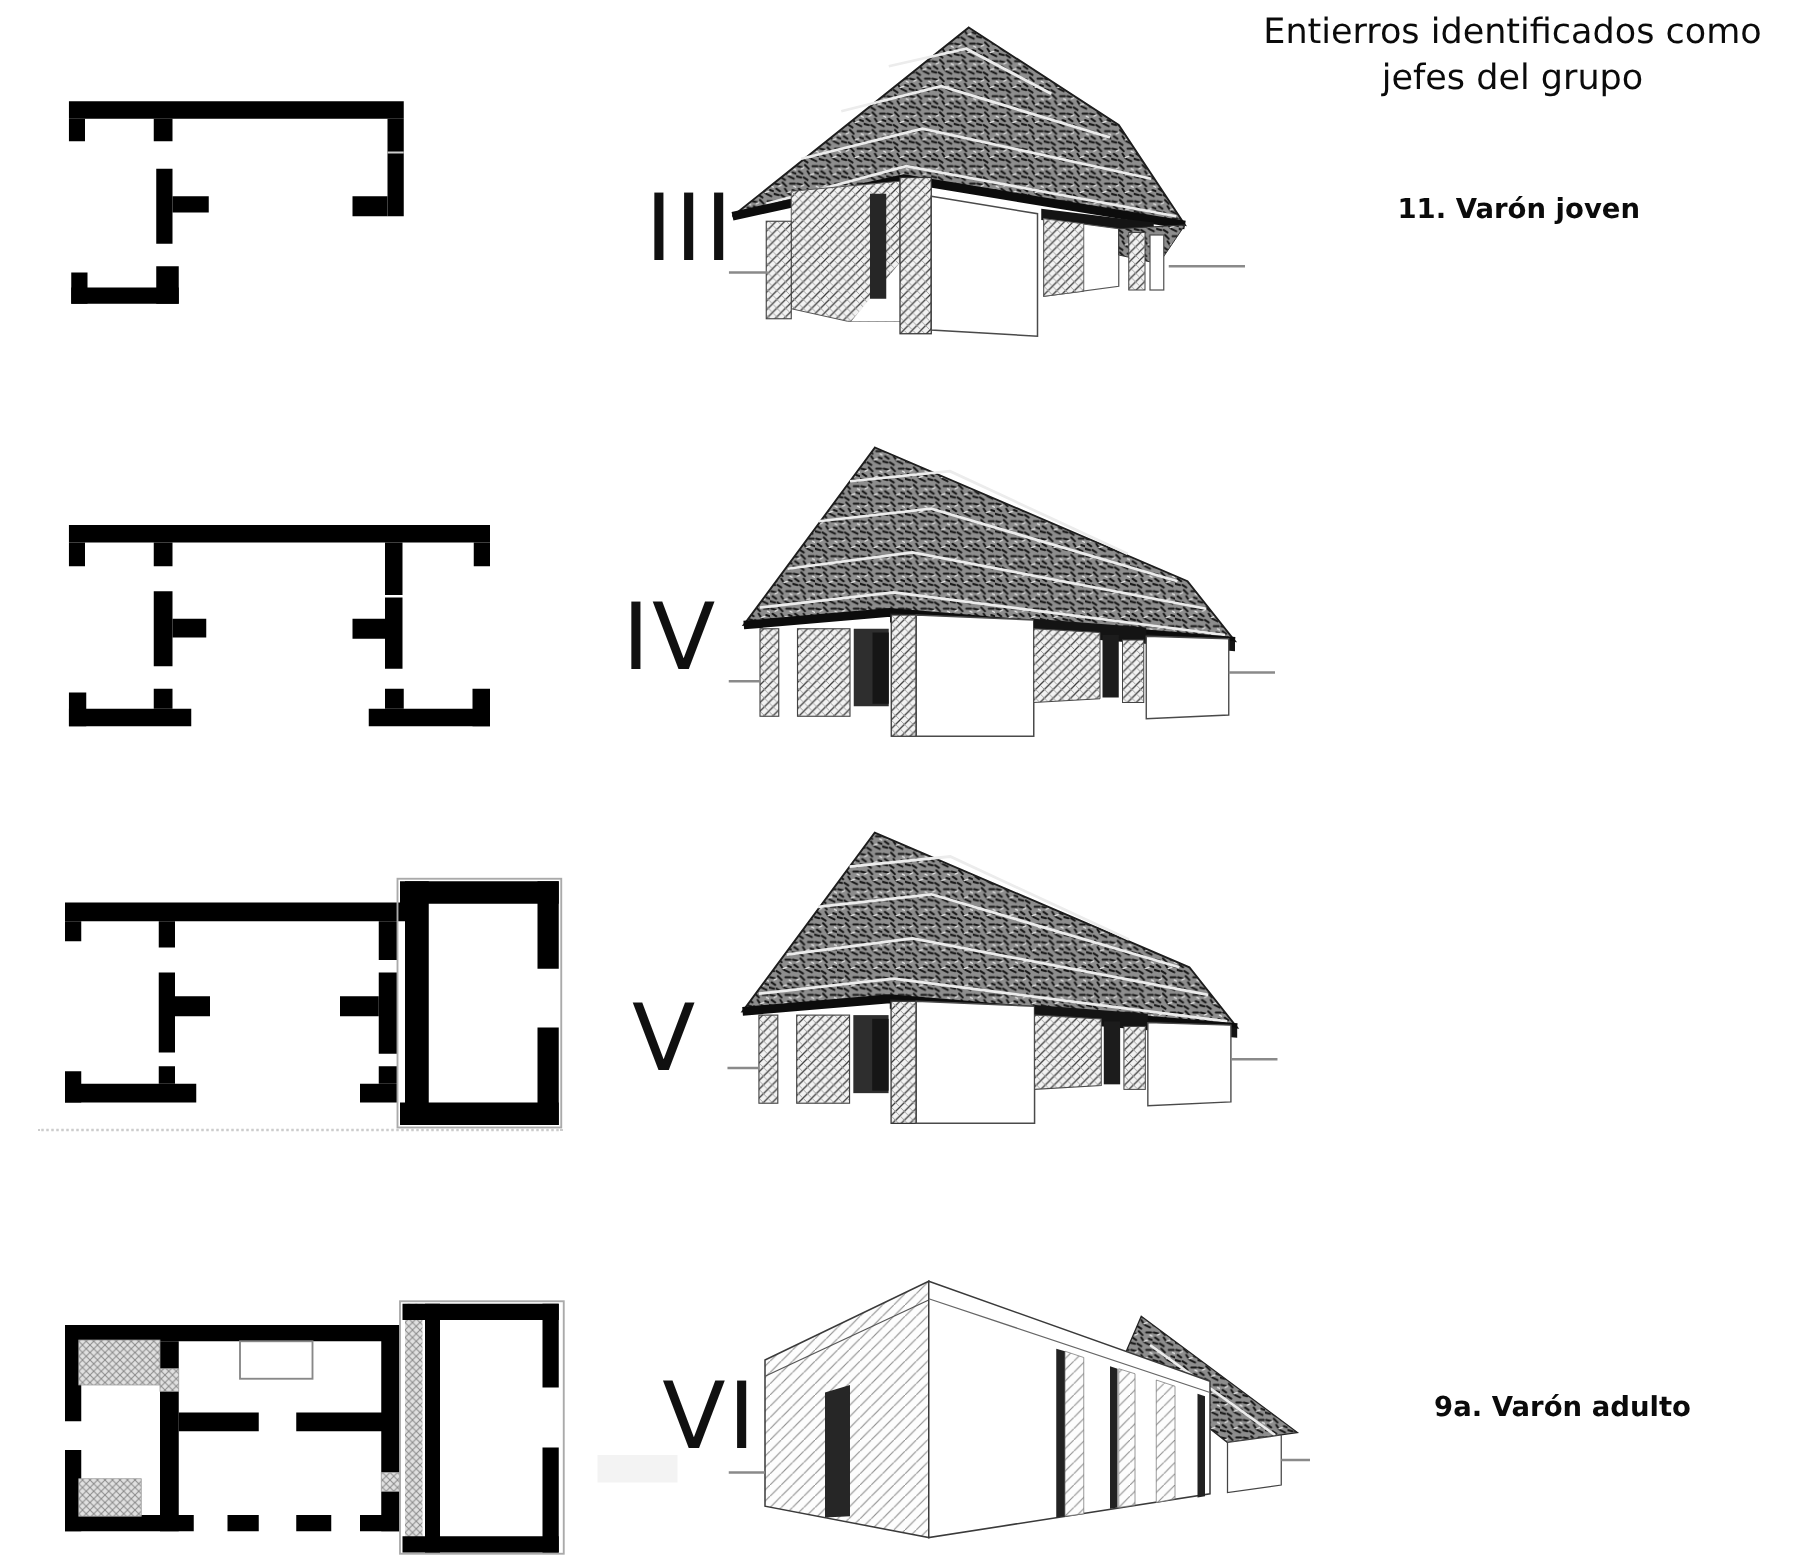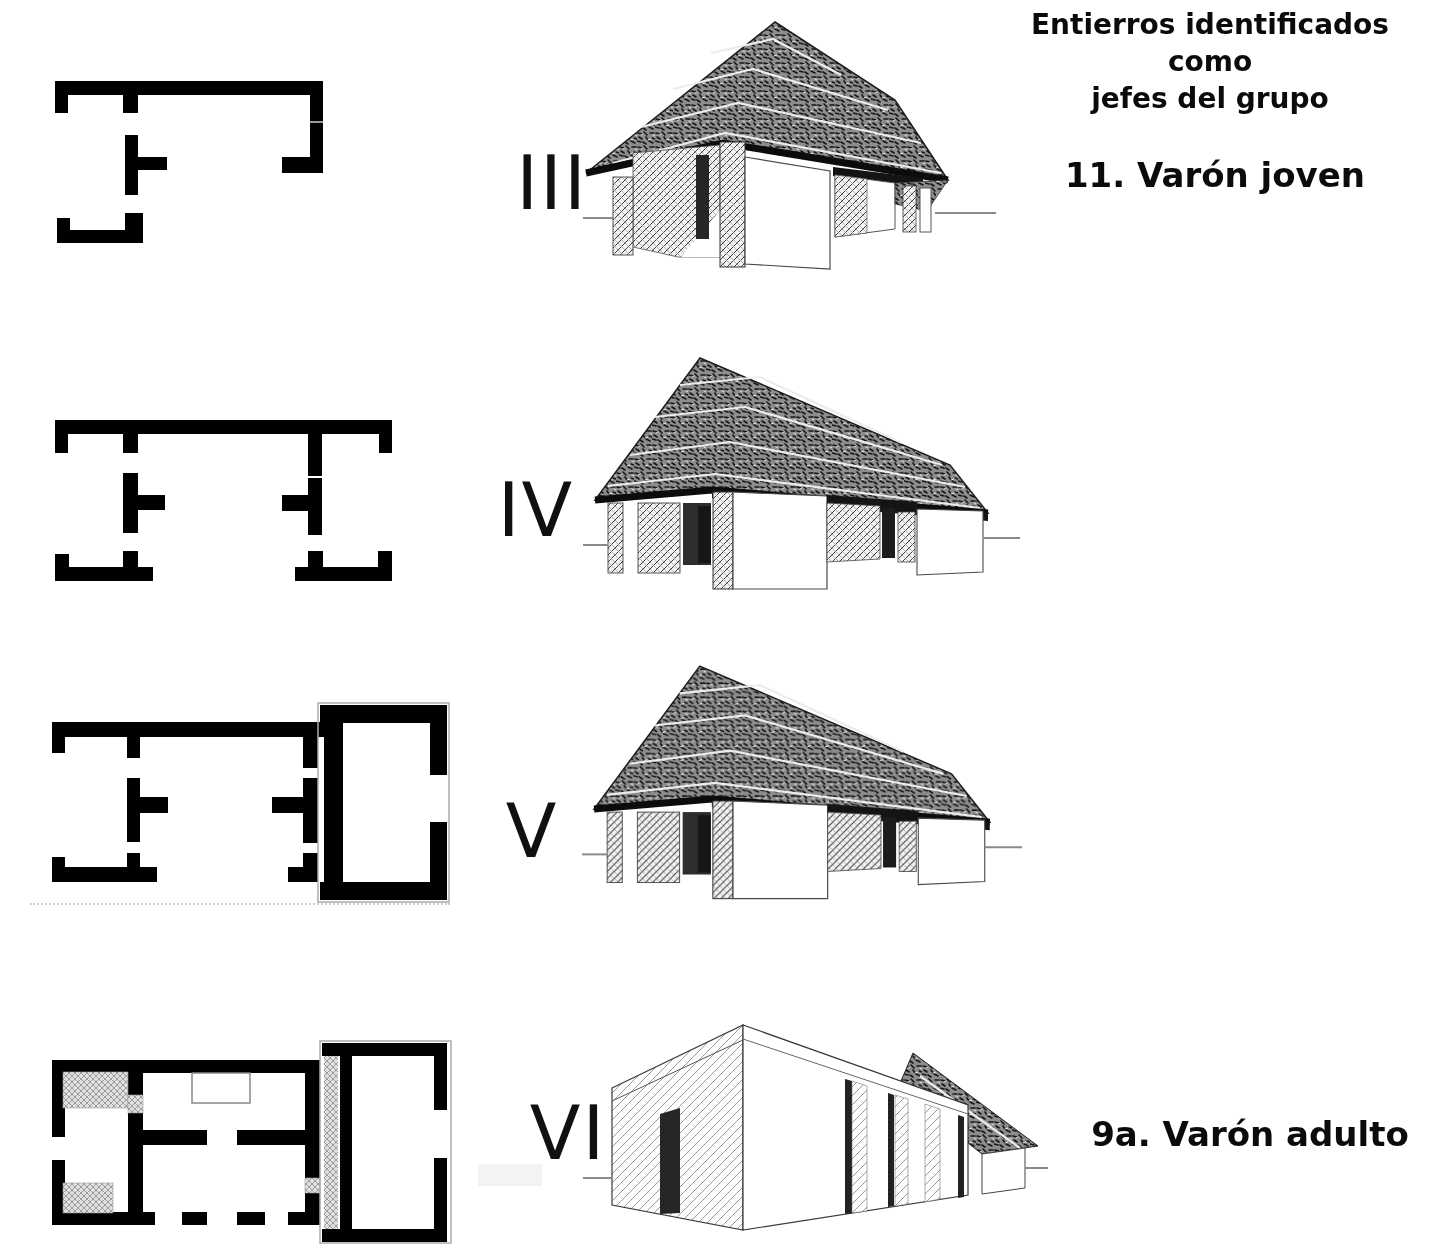--- a/index.html
+++ b/index.html
@@ -2,25 +2,25 @@
 <html><head>
 <meta charset="utf-8">
 <style>
   html,body{margin:0;padding:0;background:#ffffff;}
   .canvas{
     position:relative;width:1434px;height:1246px;background:#ffffff;overflow:hidden;
     font-family:"DejaVu Sans",sans-serif;color:#000;
   }
   .header{
     position:absolute;left:985px;top:6px;width:450px;text-align:center;
-    font-weight:bold;font-size:28px;line-height:37px;color:#0b0b0b;
+    font-weight:normal;font-size:28px;line-height:37px;color:#0b0b0b;
   }
   .rowlabel{
     position:absolute;width:380px;text-align:center;
-    font-weight:bold;font-size:34px;color:#0b0b0b;
+    font-weight:bold;font-size:22px;color:#0b0b0b;
   }
   .l1{left:1025px;top:155px}
   .l2{left:1037px;top:473px}
   .l3{left:1052px;top:777px}
   .l4{left:1060px;top:1114px}
   .numeral{
     position:absolute;transform:translate(-50%,-50%);
     font-size:74px;font-weight:400;color:#101010;letter-spacing:2px;white-space:nowrap;margin-top:19px;
   }
   .n3{left:552px;top:164px}

